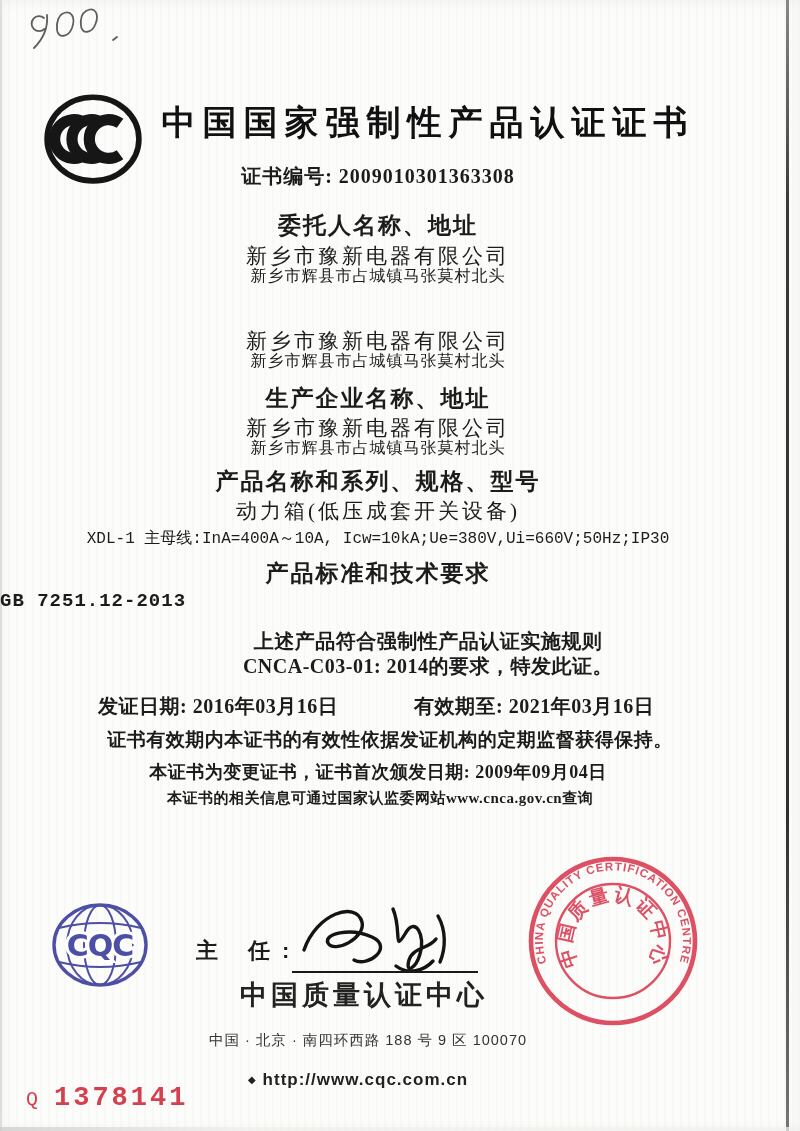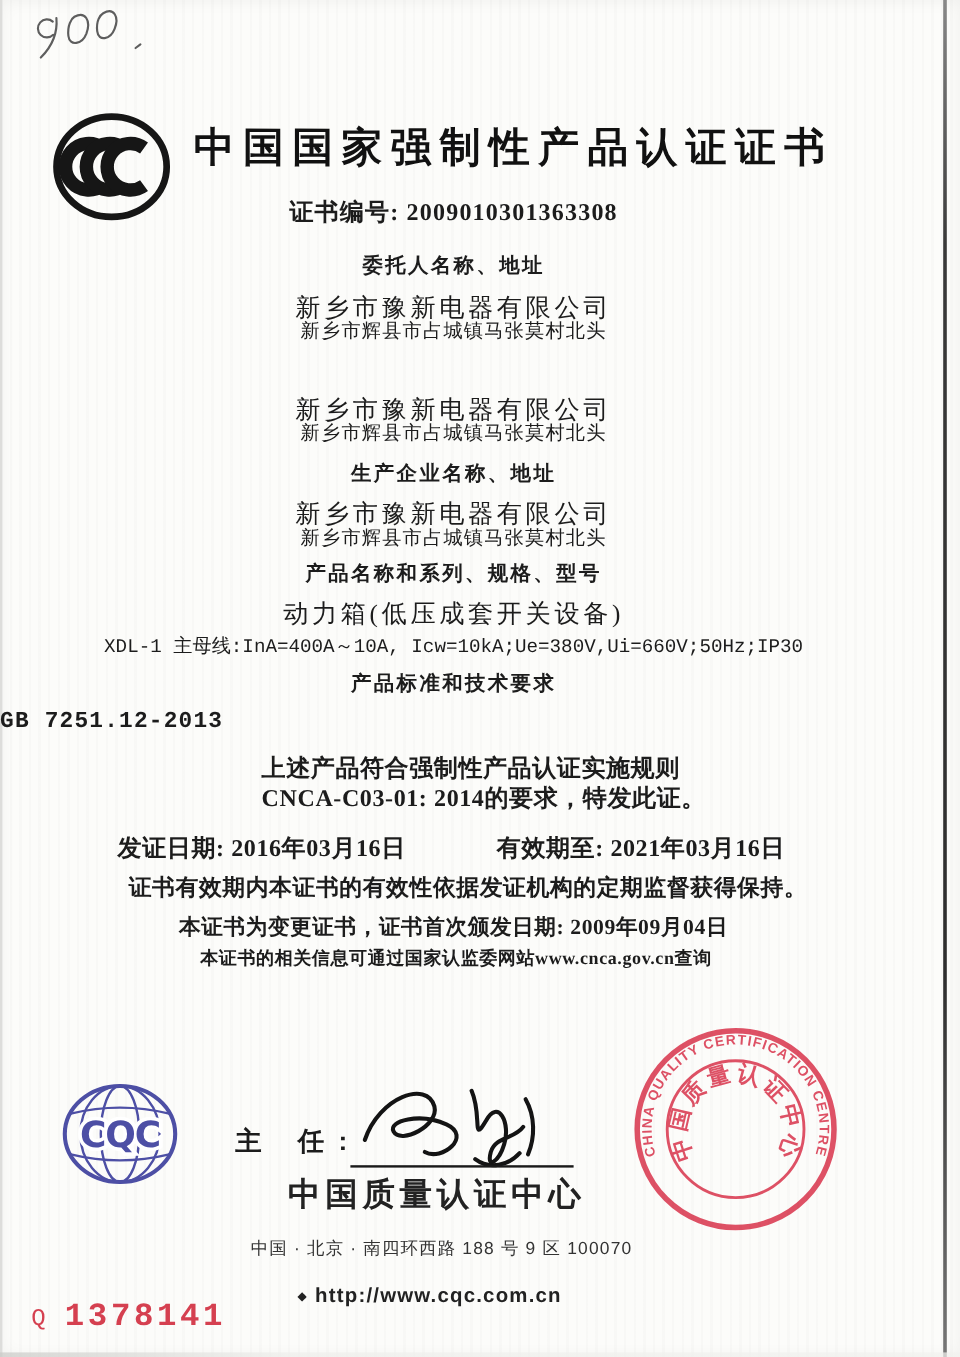--- a/index.html
+++ b/index.html
@@ -21,29 +21,29 @@
   .edge-left { position:absolute; left:0; top:0; width:2px; height:1131px; background:#dddddb; }
 
   .title {
     left:40px; top:100px; width:776px; text-align:center;
     font-family:"Liberation Sans","DejaVu Sans",sans-serif;
     font-size:34px; font-weight:bold; letter-spacing:7px; color:#111;
   }
   .certno { left:0px; top:163px; width:756px; text-align:center;
     font-size:20px; font-weight:bold; letter-spacing:1px; }
 
-  .sec-heading { left:0; width:756px; text-align:center; font-size:17px; font-weight:bold; letter-spacing:2px; }
+  .sec-heading { left:0; width:756px; text-align:center; font-size:23px; font-weight:bold; letter-spacing:2px; }
   .sec-line1  { left:0; width:756px; text-align:center; font-size:21px; letter-spacing:3px; }
   .sec-line2  { left:0; width:756px; text-align:center; font-size:16px; letter-spacing:1px; }
   .spec-line  { left:0; width:756px; text-align:center; font-size:16px; letter-spacing:0px;
     font-family:"Liberation Mono","DejaVu Sans Mono",serif; }
   .gb-line    { left:0; width:756px; text-align:left; font-size:19px; letter-spacing:1px;
     font-family:"Liberation Mono","DejaVu Sans Mono",serif; font-weight:bold;}
 
-  .statement { left:218px; top:629px; width:420px; font-size:20px; font-weight:bold; line-height:25px; letter-spacing:0.5px; }
+  .statement { left:218px; top:629px; width:420px; font-size:20px; font-weight:bold; line-height:25px; letter-spacing:0.5px;text-align:center; }
 
   .dates { font-size:20px; font-weight:bold; letter-spacing:0.5px; }
 
   .note-validity { left:0px; top:727px; width:704px; text-align:center; font-size:19px; font-weight:bold; letter-spacing:0.5px;padding-left:38px; }
   .note-change   { left:0px; top:760px; width:756px; text-align:center; font-size:18px; font-weight:bold; letter-spacing:0.5px; }
   .note-info     { left:0px; top:789px; width:760px; text-align:center; font-size:15px; font-weight:bold; letter-spacing:0.5px; }
 
   .director { left:196px; top:936px; font-size:22px; font-weight:bold; letter-spacing:12px;
     font-family:"Liberation Sans","DejaVu Sans",sans-serif; }
   .sig-line { left:292px; top:971px; width:186px; height:2px; background:#1a1a1a; }

